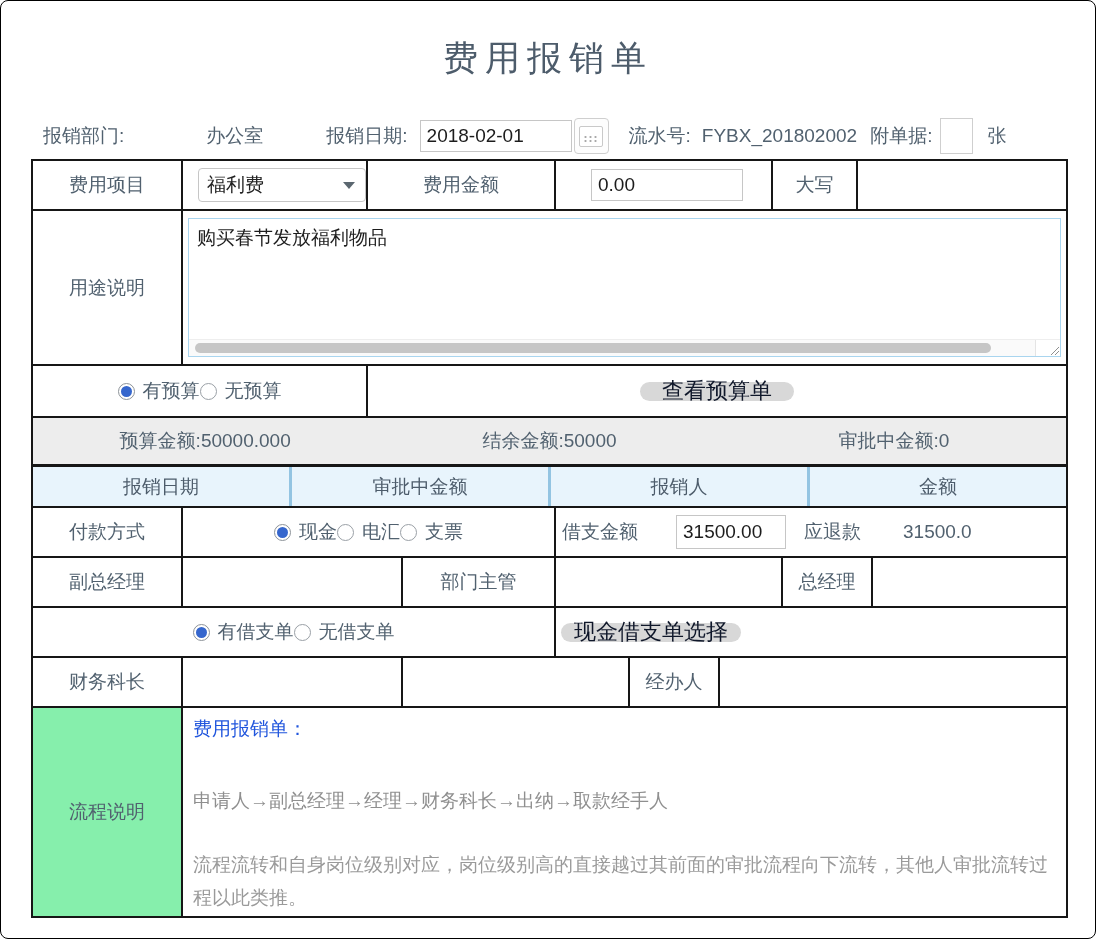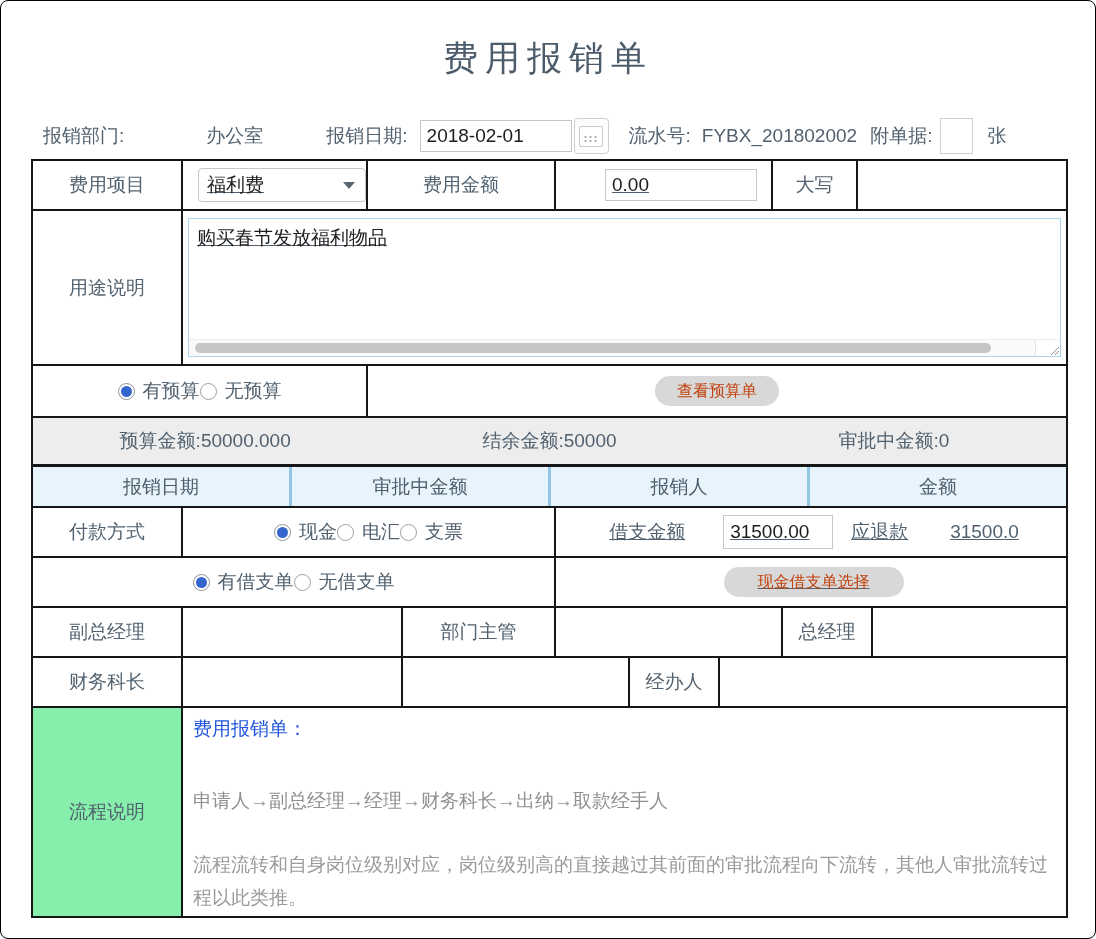--- a/index.html
+++ b/index.html
@@ -13,21 +13,21 @@
   .date-box{width:152px;height:32px;border:1px solid #c6c6c6;font-size:19px;color:#1c1c1c;padding:0 6px;box-sizing:border-box;background:#fff;}
   .cal-btn{width:33px;height:34px;border:1px solid #cfcfcf;border-radius:4px;background:#fdfdfd;margin-left:2px;display:flex;align-items:center;justify-content:center;cursor:pointer;}
   .attach-box{width:33px;height:36px;border:1px solid #cfcfcf;margin:0 8px;background:#fff;box-sizing:border-box;}
 
   
   .tbl{position:absolute;left:30px;top:158px;width:1033px;border:2px solid #161616;box-sizing:content-box;}
   .row{display:flex;border-bottom:2px solid #161616;box-sizing:border-box;background:#fff;}
   .row:last-child{border-bottom:none;}
   .cell{box-sizing:border-box;display:flex;align-items:center;justify-content:center;font-size:19px;color:#51616f;border-right:2px solid #161616;}
   .cell.last{border-right:none;}
-  .cell.left{justify-content:center;text-decoration:underline;}
+  .cell.left{justify-content:flex-start;}
 
   .r-item{height:50px;}
   .r-purpose{height:155px;}
   .r-budget{height:52px;}
   .r-gray{height:48px;background:#ededed;}
   .r-blue{height:42px;background:#e8f4fc;border-top:1px solid #161616;}
   .r-pay{height:50px;}
   .r-loan{height:50px;}
   .r-appr{height:50px;}
   .r-proc{height:208px;}
@@ -47,21 +47,21 @@
   .ta-thumb{position:absolute;left:6px;top:3px;height:10px;width:calc(100% - 50px);background:#c6c6c6;border-radius:5px;}
   .ta-corner{width:24px;background:#fff;border-left:1px solid #e4e4e4;display:flex;align-items:flex-end;justify-content:flex-end;}
 
   
   .radio-group{display:flex;align-items:center;}
   .radio{display:flex;align-items:center;gap:8px;cursor:pointer;}
   .rb{width:17px;height:17px;border-radius:50%;border:1px solid #9aa0a6;background:#fff;box-sizing:border-box;position:relative;}
   .rb.sel{border-color:#8d9399;}
   .rb.sel::after{content:"";position:absolute;left:2px;top:2px;width:11px;height:11px;border-radius:50%;background:#3566cd;}
 
-  .pill-btn{background:#d8d8d8;color:#c2410c;font-size:16px;border:none;border-radius:15px;height:30px;padding:0 22px;display:flex;align-items:center;justify-content:center;cursor:pointer;white-space:nowrap;}
+  .pill-btn{background:#d8d8d8;color:#0f172a;font-size:22px;border:none;border-radius:15px;height:19px;padding:0 22px;display:flex;align-items:center;justify-content:center;cursor:pointer;white-space:nowrap;}
 
   .pay-right{gap:0;padding-left:6px;}
   .pay-right .lbl2{font-size:19px;color:#51616f;white-space:nowrap;}
 
   .proc-label{background:#86efac;}
   .proc-content{flex-direction:column;align-items:flex-start;justify-content:flex-start;padding:6px 10px;font-size:19px;line-height:30px;}
   .proc-title{color:#2156dd;}
   .proc-flow{color:#8f8f8f;margin-top:42px;}
   .proc-note{color:#9a9a9a;margin-top:32px;width:860px;line-height:33px;}
 
@@ -182,47 +182,47 @@
         </div>
       </div>
       <div class="cell last left pay-right" style="flex:1;">
         <span class="lbl2">借支金额</span>
         <input class="txt-input" style="width: 110px; height: 34px; margin-left: 38px;" value="31500.00">
         <span class="lbl2" style="margin-left:18px;">应退款</span>
         <span class="lbl2" style="margin-left:42px;">31500.0</span>
       </div>
     </div>
 
-    <div class="row r-loan">
-      <div class="cell" style="width:523px;">
-        <div class="radio-group">
-          <span class="radio">
-            <span class="rb sel"></span>
-            <span>有借支单</span>
-          </span>
-          <span class="radio">
-            <span class="rb"></span>
-            <span>无借支单</span>
-          </span>
-        </div>
-      </div>
-      <div class="cell last left" style="flex:1;padding-left:5px;">
-        <button class="pill-btn" style="width:180px;">现金借支单选择</button>
-      </div>
-    </div>
-
     <div class="row r-appr">
       <div class="cell" style="width:150px;">副总经理</div>
       <div class="cell" style="width:220px;"></div>
       <div class="cell" style="width:153px;">部门主管</div>
       <div class="cell" style="width:227px;"></div>
       <div class="cell" style="width:90px;">总经理</div>
       <div class="cell last" style="flex:1;"></div>
     </div>
 
+    <div class="row r-loan">
+      <div class="cell" style="width:523px;">
+        <div class="radio-group">
+          <span class="radio">
+            <span class="rb sel"></span>
+            <span>有借支单</span>
+          </span>
+          <span class="radio">
+            <span class="rb"></span>
+            <span>无借支单</span>
+          </span>
+        </div>
+      </div>
+      <div class="cell last left" style="flex:1;padding-left:5px;">
+        <button class="pill-btn" style="width:180px;">现金借支单选择</button>
+      </div>
+    </div>
+
     <div class="row r-appr">
       <div class="cell" style="width:150px;">财务科长</div>
       <div class="cell" style="width:220px;"></div>
       <div class="cell" style="width:227px;"></div>
       <div class="cell" style="width:90px;">经办人</div>
       <div class="cell last" style="flex:1;"></div>
     </div>
 
     <div class="row r-proc">
       <div class="cell proc-label" style="width:150px;">流程说明</div>

